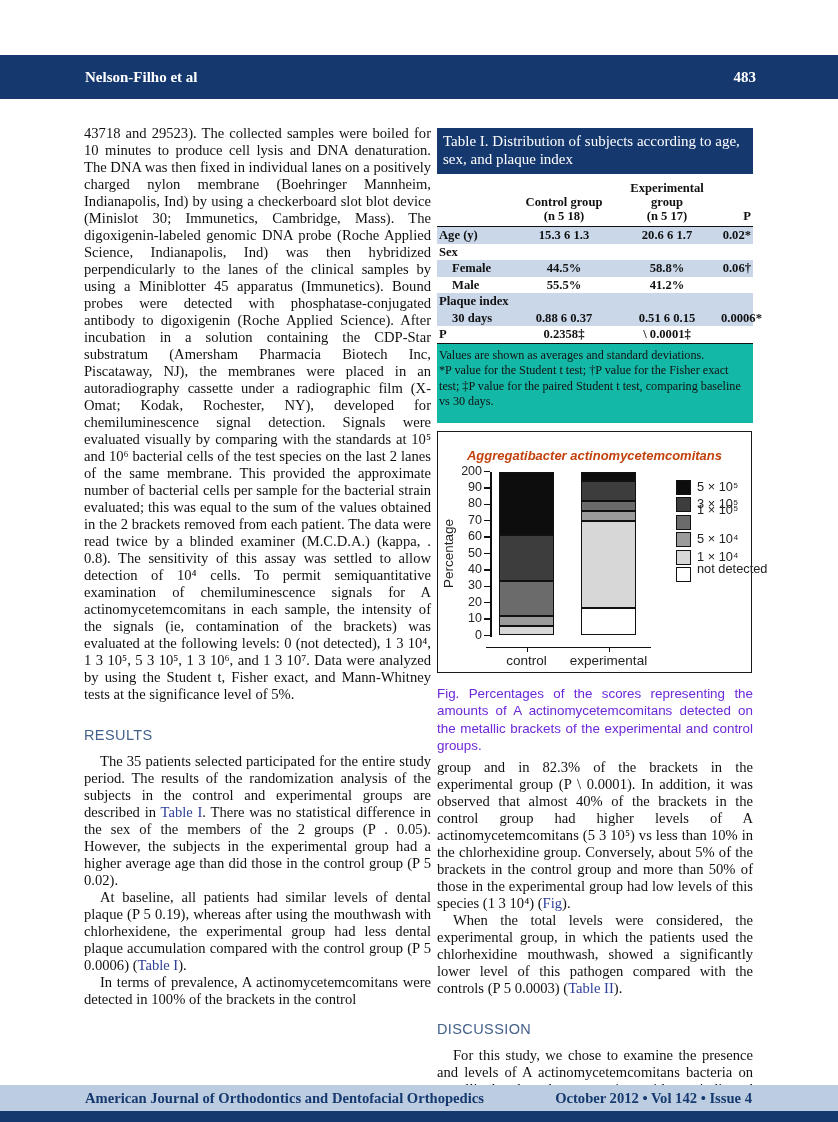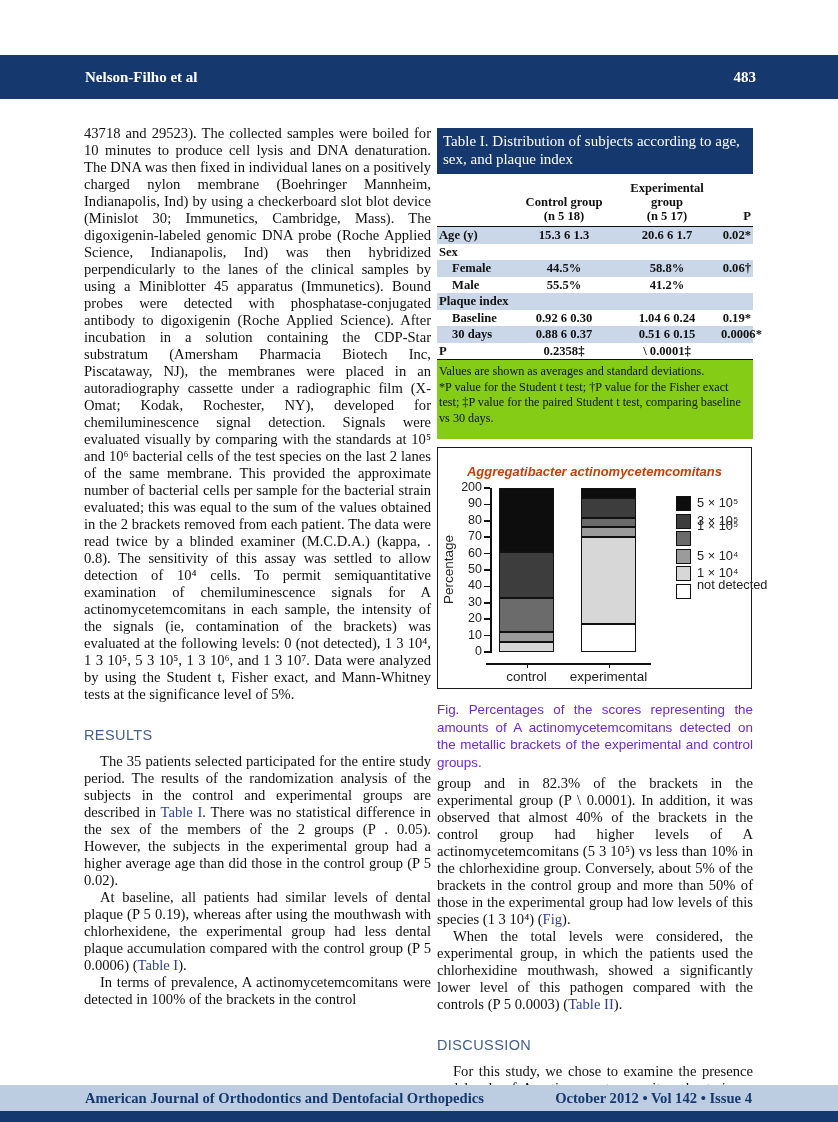--- a/index.html
+++ b/index.html
@@ -27,21 +27,21 @@
   .thead{padding-top:7px;padding-bottom:3px;border-bottom:1.4px solid #111;}
   .th{text-align:center;line-height:14px;}
   .th.p{text-align:right;padding-right:2px;}
   .drow{height:16.5px;line-height:16.5px;}
   .drow.shade{background:#c9d7e9;}
   .cell-label{padding-left:2px;white-space:nowrap;}
   .cell-label.ind{padding-left:15px;}
   .cell-c{text-align:center;white-space:nowrap;}
   .cell-p{text-align:right;padding-right:2px;white-space:nowrap;}
   .drow.last{border-bottom:1.4px solid #111;}
-  .table-footnote{background:#84cc16;font-weight:normal;font-size:12.2px;line-height:15.5px;padding:4px 4px 13px 2px;}
+  .table-footnote{background:#14b8a6;font-weight:normal;font-size:12.2px;line-height:15.5px;padding:4px 4px 13px 2px;}
 
   
   .figure-box{position:relative;margin-top:8px;width:313px;height:240px;border:1.5px solid #1a1a1a;background:#fff;}
   .fig-title{position:absolute;top:16px;left:0;width:100%;text-align:center;font-family:"Liberation Sans",sans-serif;font-style:italic;font-weight:bold;font-size:13px;color:#c2410c;}
   .fig-ylabel{position:absolute;left:-72px;top:114px;width:164px;text-align:center;transform:rotate(-90deg);font-family:"Liberation Sans",sans-serif;font-size:13.5px;color:#222;}
   .axis{position:absolute;background:#111;}
   .seg{position:absolute;border:1px solid #111;box-sizing:border-box;}
   .ytick{position:absolute;text-align:right;font-family:"Liberation Sans",sans-serif;font-size:12.5px;color:#222;}
   .xcat{position:absolute;text-align:center;font-family:"Liberation Sans",sans-serif;font-size:13.5px;color:#222;}
   .swatch{position:absolute;width:13px;height:13px;border:1.3px solid #111;box-sizing:content-box;}
@@ -106,26 +106,20 @@
         <div class="cell-label ind">Male</div>
         <div class="cell-c">55.5%</div>
         <div class="cell-c">41.2%</div>
         <div class="cell-p"></div>
       </div>
       <div class="trow drow shade">
         <div class="cell-label">Plaque index</div>
         <div class="cell-c"></div>
         <div class="cell-c"></div>
         <div class="cell-p"></div>
-      </div>
-      <div class="trow drow">
-        <div class="cell-label ind">Baseline</div>
-        <div class="cell-c">0.92 6 0.30</div>
-        <div class="cell-c">1.04 6 0.24</div>
-        <div class="cell-p">0.19*</div>
       </div>
       <div class="trow drow shade">
         <div class="cell-label ind">30 days</div>
         <div class="cell-c">0.88 6 0.37</div>
         <div class="cell-c">0.51 6 0.15</div>
         <div class="cell-p">0.0006*</div>
       </div>
       <div class="trow drow last">
         <div class="cell-label">P</div>
         <div class="cell-c">0.2358‡</div>

